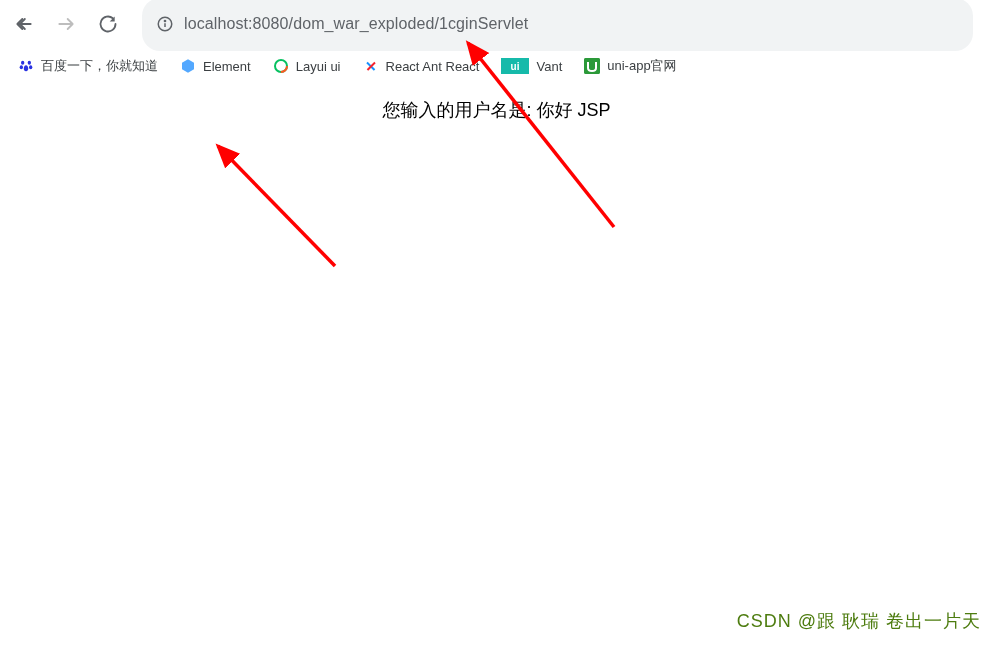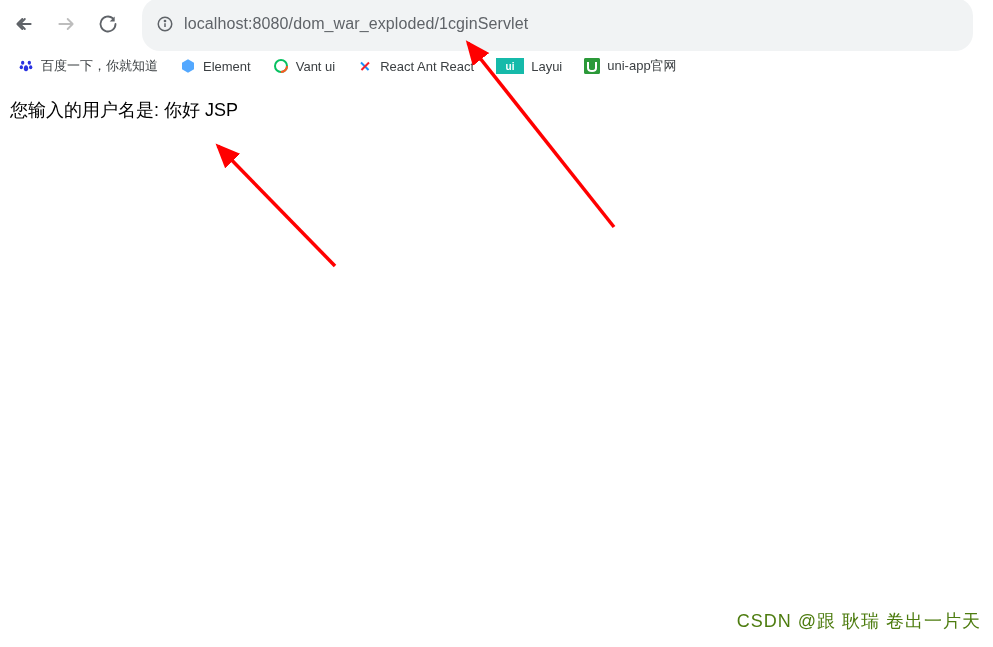--- a/index.html
+++ b/index.html
@@ -99,20 +99,21 @@
       display: flex;
       align-items: center;
       justify-content: center;
     }
     .content {
       padding: 14px 10px;
     }
     .content-text {
       font-size: 18px;
       color: #000000;
+      text-align: center;
     }
     .watermark {
       position: absolute;
       right: 12px;
       bottom: 14px;
       font-size: 18px;
       color: #4d7c0f;
       letter-spacing: 1px;
     }
     .arrow-overlay {
@@ -217,39 +218,39 @@
     </span>
     <span>Element</span>
   </div>
   <div class="bookmark-item">
     <span class="bookmark-icon vant-icon">
       <svg viewBox="0 0 24 24" width="16" height="16">
         <circle cx="12" cy="12" r="9" fill="none" stroke="#07c160" stroke-width="3"></circle>
         <circle cx="12" cy="12" r="9" fill="none" stroke="#ff5722" stroke-width="3" stroke-dasharray="14 50"></circle>
       </svg>
     </span>
-    <span>Vant ui</span>
+    <span>Layui ui</span>
   </div>
   <div class="bookmark-item">
     <span class="bookmark-icon react-icon">
       <svg viewBox="0 0 24 24" width="16" height="16" fill="none">
         <rect x="4" y="11" width="16" height="3" fill="#1890ff" transform="rotate(45 12 12)"></rect>
         <rect x="4" y="11" width="16" height="3" fill="#f5222d" transform="rotate(-45 12 12)"></rect>
       </svg>
     </span>
     <span>React Ant React</span>
   </div>
   <div class="bookmark-item">
     <span class="bookmark-icon layui-icon">
       <svg viewBox="0 0 16 16" width="16" height="16">
         <rect width="16" height="16" rx="2" fill="#16baaa"></rect>
         <text x="8" y="12" text-anchor="middle" fill="#fff" font-size="10" font-weight="bold">ui</text>
       </svg>
     </span>
-    <span>Layui</span>
+    <span>Vant</span>
   </div>
   <div class="bookmark-item">
     <span class="bookmark-icon uniapp-icon">
       <svg viewBox="0 0 16 16" width="16" height="16">
         <rect width="16" height="16" rx="2" fill="#2b9939"></rect>
         <path d="M4 4 L4 10 Q4 13 8 13 Q12 13 12 10 L12 4" stroke="#fff" stroke-width="2" fill="none"></path>
       </svg>
     </span>
     <span>uni-app官网</span>
   </div>

